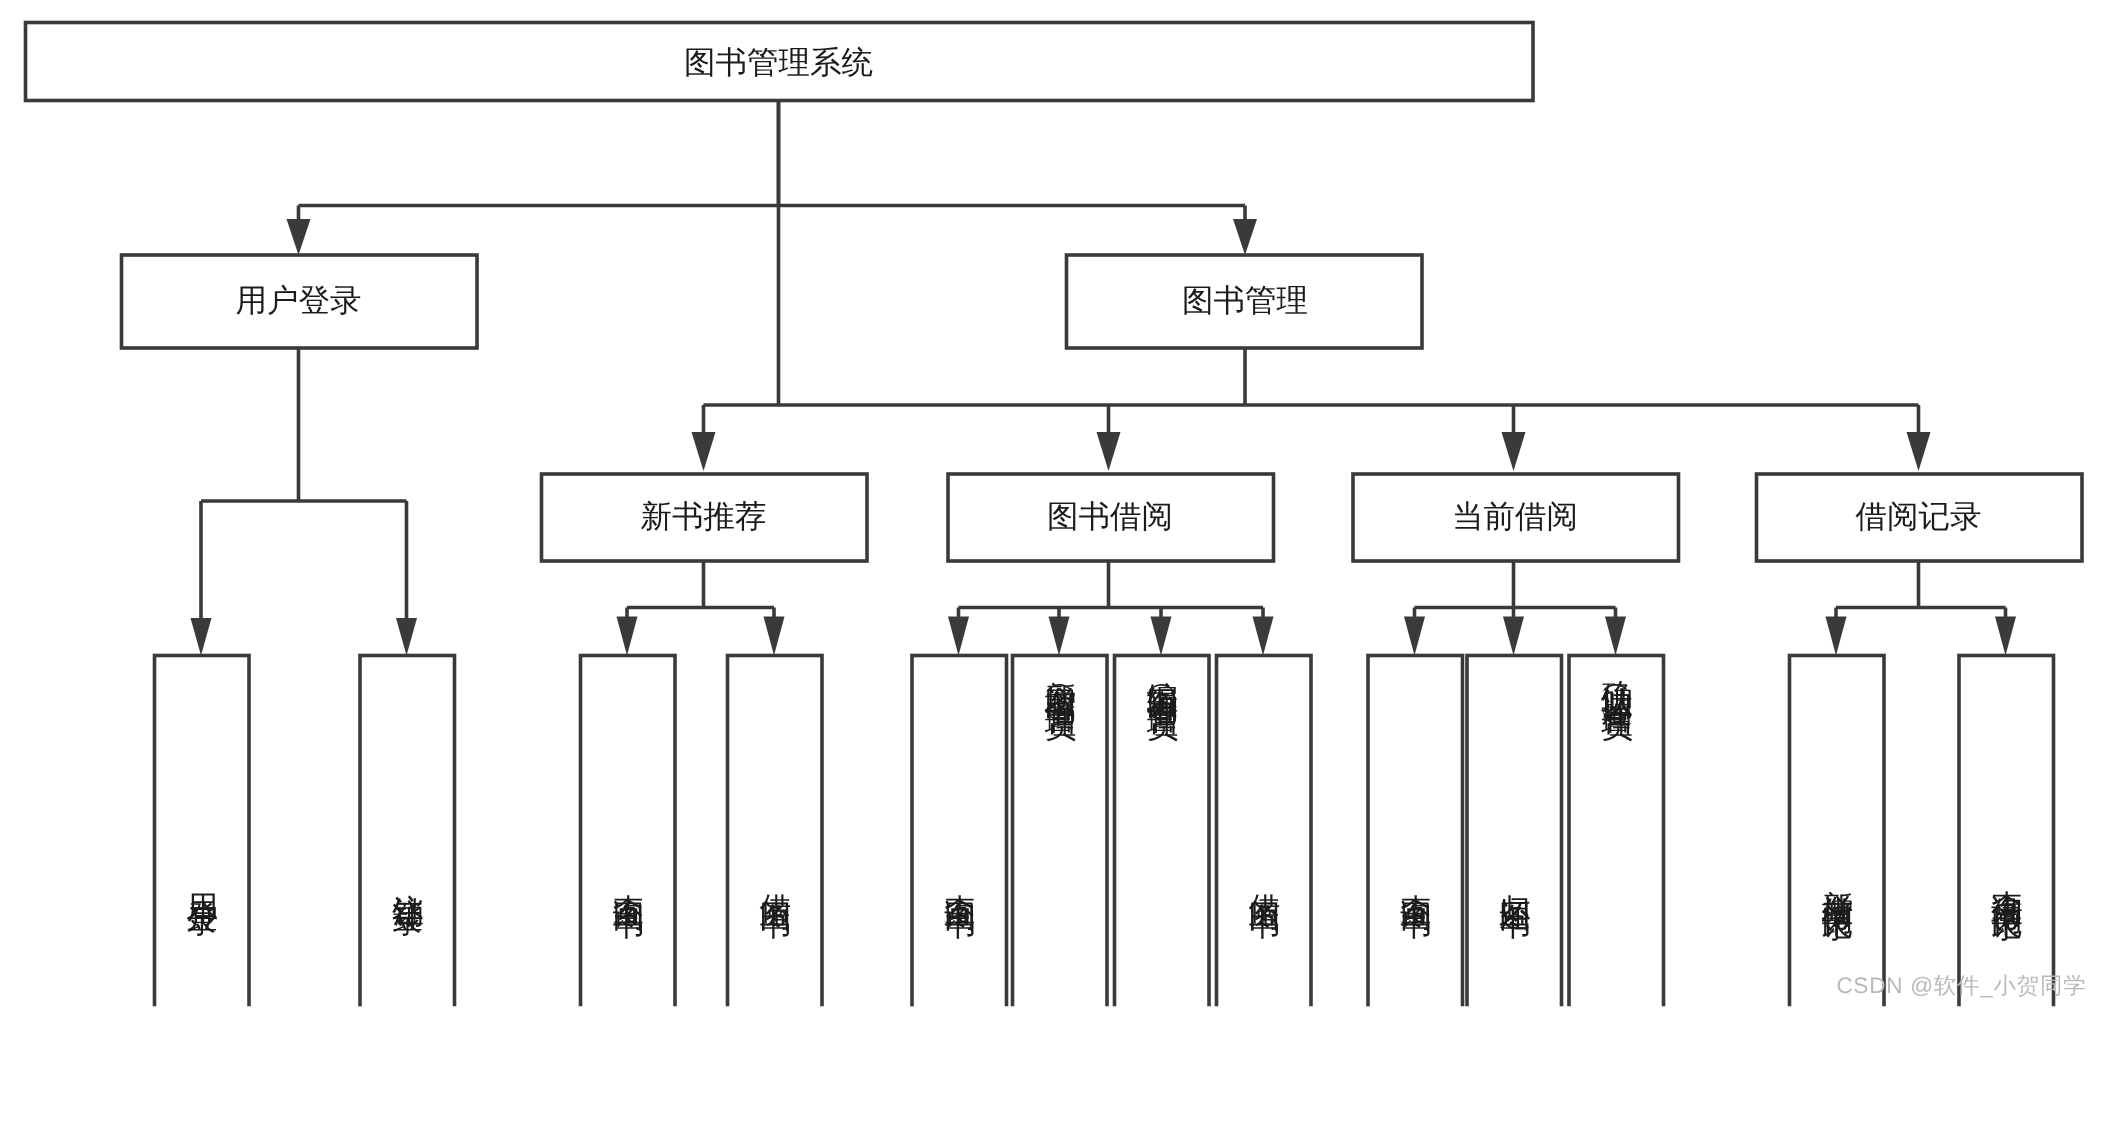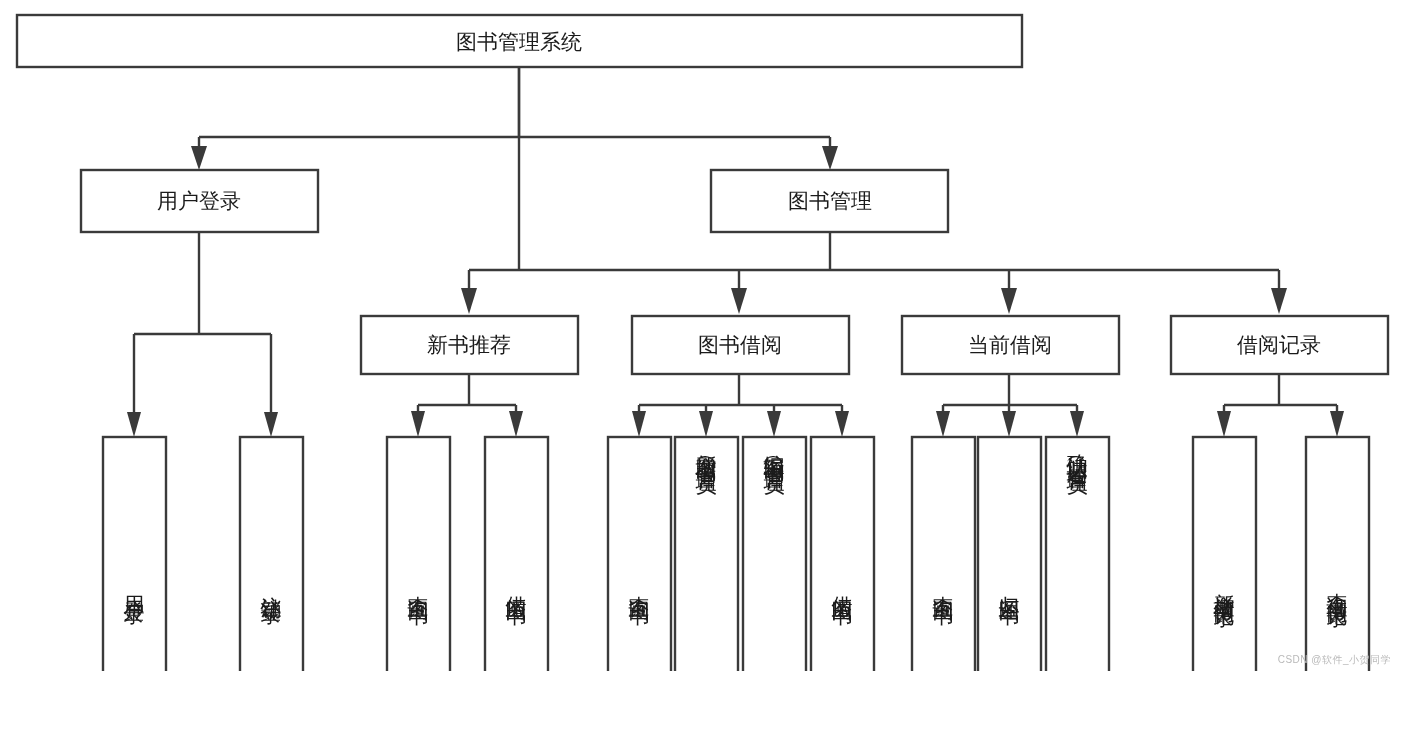--- a/index.html
+++ b/index.html
@@ -61,21 +61,21 @@
     font-size: 21px;
     line-height: 1;
     color: #1b1b1b;
     font-family: "Liberation Sans", "DejaVu Sans", sans-serif;
     white-space: nowrap;
   }
   .watermark {
     position: absolute;
     right: 14px;
     bottom: 4px;
-    font-size: 10px;
+    font-size: 15px;
     color: #b9b9b9;
     font-family: "Liberation Sans", "DejaVu Sans", sans-serif;
     letter-spacing: 0.5px;
     user-select: none;
   }
 </style>
 </head>
 <body>
 
 <div id="diagram-root">

